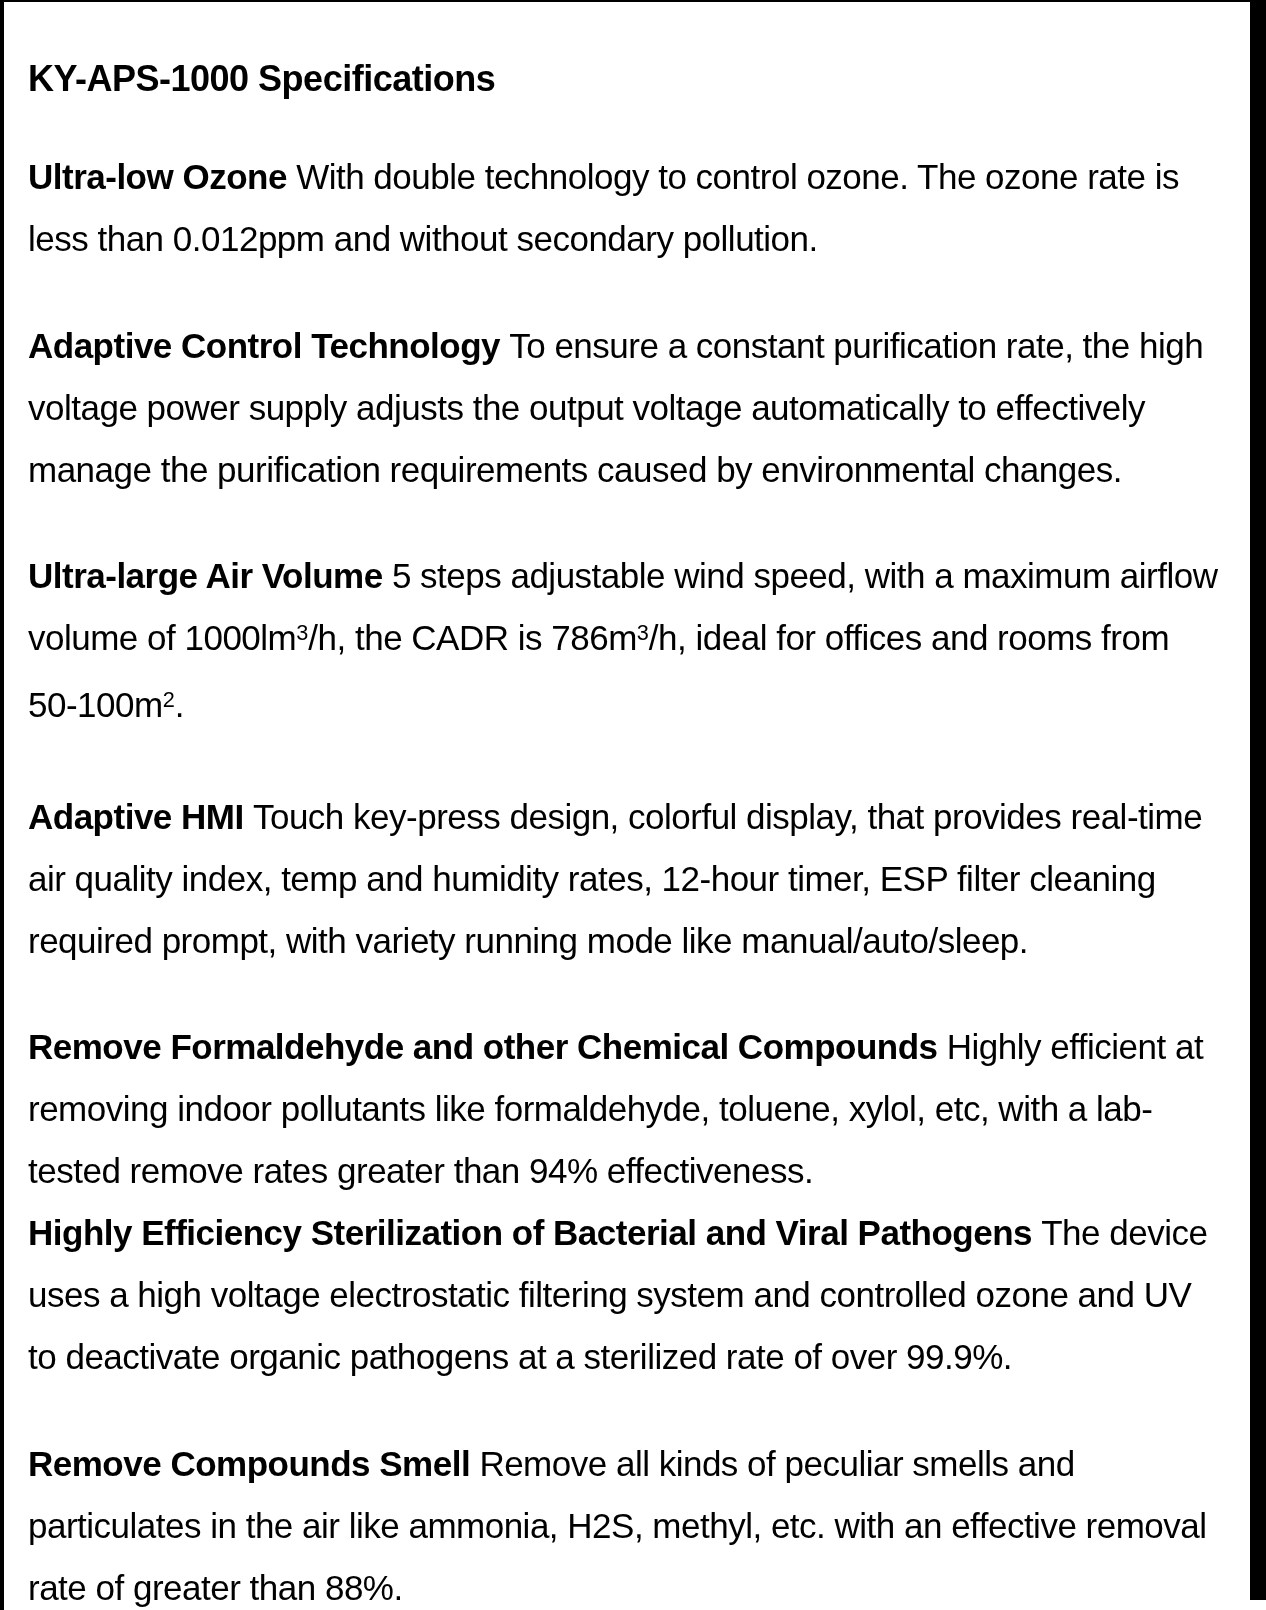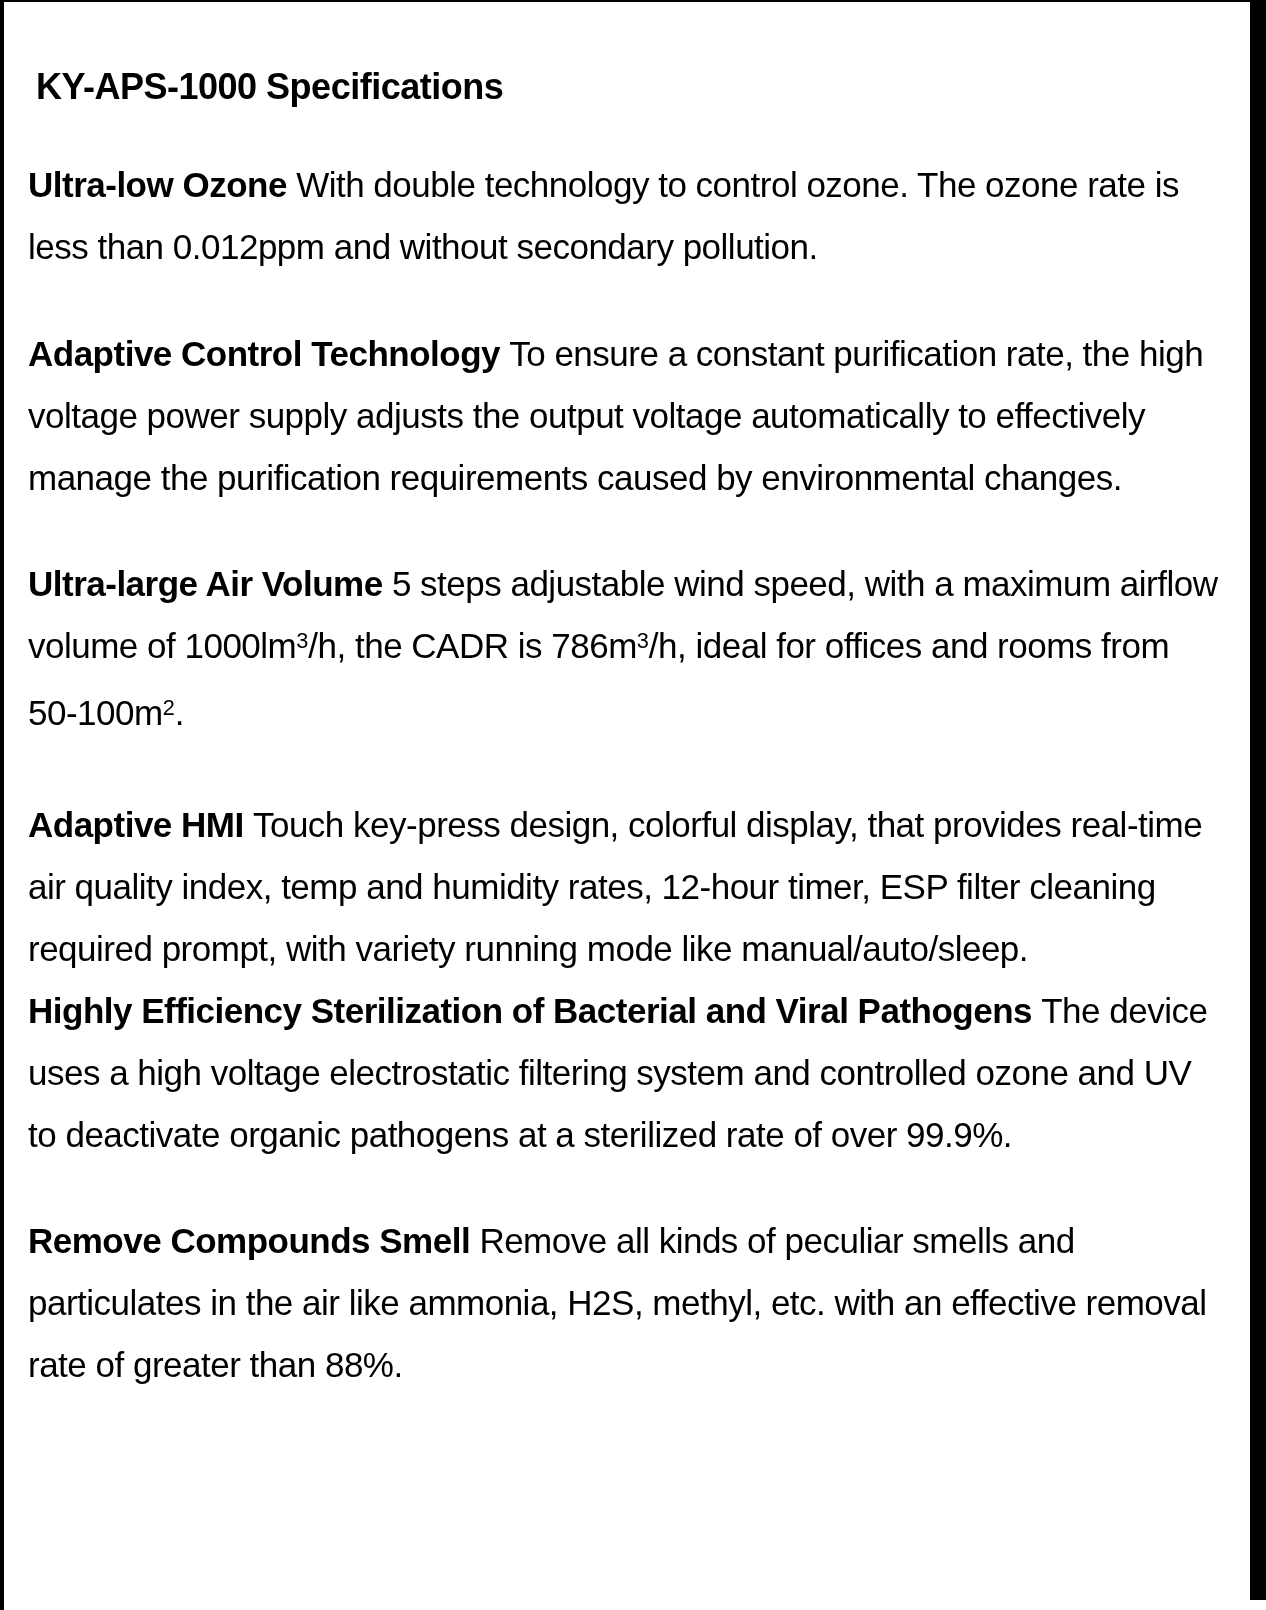--- a/index.html
+++ b/index.html
@@ -34,21 +34,21 @@
   }
   .content {
     position: absolute;
     top: 0; left: 0;
     box-sizing: border-box;
     width: 1250px;
     padding: 57px 30px 0 28px;
     letter-spacing: -0.5px;
   }
   .doc-title {
-    margin: 8px;
+    margin: 0;
     font-size: 36px;
     line-height: 44.5px;
     font-weight: bold;
   }
   .para {
     margin: 44.5px 0 0 0;
     font-size: 35px;
     line-height: 62px;
     font-weight: normal;
   }
@@ -72,17 +72,18 @@
   <div class="edge-left"></div>
   <div class="edge-right"></div>
 
   <div class="content">
     <h1 class="doc-title">KY-APS-1000 Specifications</h1>
     <div>
         <p class="para"><span class="run-bold">Ultra-low Ozone </span><span class="run-text">With double technology to control ozone. The ozone rate is less than 0.012ppm and without secondary pollution.</span></p>
         <p class="para"><span class="run-bold">Adaptive Control Technology </span><span class="run-text">To ensure a constant purification rate, the high voltage power supply adjusts the output voltage automatically to effectively manage the purification requirements caused by environmental changes.</span></p>
         <p class="para"><span class="run-bold">Ultra-large Air Volume </span><span class="run-text">5 steps adjustable wind speed, with a maximum airflow volume of 1000lm</span><span class="run-sup">3</span><span class="run-text">/h, the CADR is 786m</span><span class="run-sup">3</span><span class="run-text">/h, ideal for offices and rooms from 50-100m</span><span class="run-sup">2</span><span class="run-text">.</span></p>
         <p class="para"><span class="run-bold">Adaptive HMI </span><span class="run-text">Touch key-press design, colorful display, that provides real-time air quality index, temp and humidity rates, 12-hour timer, ESP filter cleaning required prompt, with variety running mode like manual/auto/sleep.</span></p>
+        <p class="para"><span class="run-bold">Remove Formaldehyde and other Chemical Compounds </span><span class="run-text">Highly efficient at removing indoor pollutants like formaldehyde, toluene, xylol, etc, with a lab-tested remove rates greater than 94% effectiveness.</span></p>
         <p class="para no-gap"><span class="run-bold">Highly Efficiency Sterilization of Bacterial and Viral Pathogens </span><span class="run-text">The device uses a high voltage electrostatic filtering system and controlled ozone and UV to deactivate organic pathogens at a sterilized rate of over 99.9%.</span></p>
         <p class="para"><span class="run-bold">Remove Compounds Smell </span><span class="run-text">Remove all kinds of peculiar smells and particulates in the air like ammonia, H2S, methyl, etc. with an effective removal rate of greater than 88%.</span></p>
       </div>
   </div>
 </div>
 
 </body></html>

